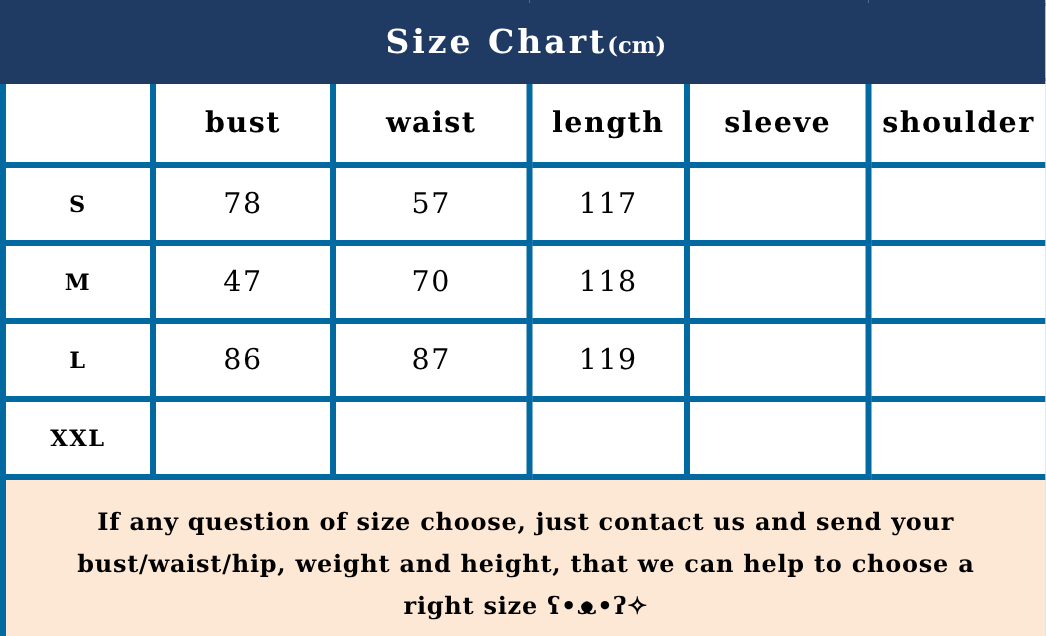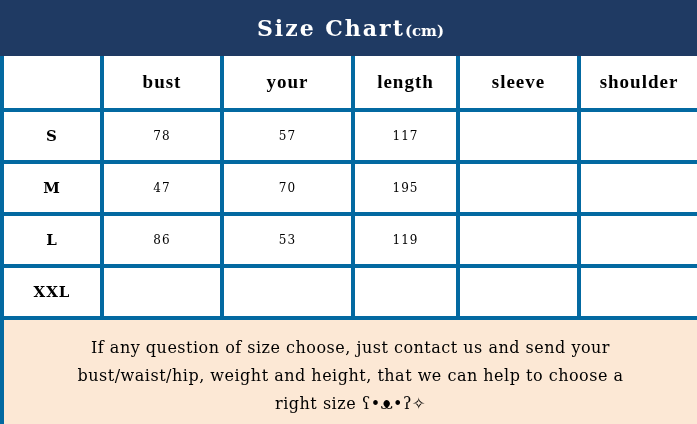--- a/index.html
+++ b/index.html
@@ -41,45 +41,45 @@
   .title-cm {
     font-size: 15px;
     letter-spacing: 0px;
   }
   .head-row td {
     height: 52px;
     font-size: 19px;
     font-weight: bold;
     color: #000000;
     letter-spacing: 1px;
-    font-family: Liberation Serif, serif;
   }
   .data-row td {
     height: 48px;
-    font-size: 12px;
+    font-size: 19px;
     color: #000000;
     letter-spacing: 1px;
   }
   .data-row td.sizecol {
     font-size: 15px;
     font-weight: bold;
     letter-spacing: 1px;
   }
   .note-row td {
     background: #fce8d5;
     height: 96px;
     font-size: 16px;
     line-height: 1.75;
     color: #000000;
     letter-spacing: 0.5px;
     padding: 8px 18px;
   }
   .note-text {
     display: block;
     text-align: center;
+    font-weight: bold;
   }
   .col-size { width: 100px; }
   .col-1 { width: 120px; }
   .col-2 { width: 131px; }
   .col-3 { width: 105px; }
   .col-4 { width: 121px; }
   .col-5 { width: 120px; }
 </style>
 </head>
 <body>
@@ -96,45 +96,45 @@
     </colgroup>
     <tbody>
       <tr class="title-row">
         <td colspan="6">
           <span>Size Chart</span><span class="title-cm">(cm)</span>
         </td>
       </tr>
       <tr class="head-row">
         <td></td>
         <td>bust</td>
-        <td>your</td>
+        <td>waist</td>
         <td>length</td>
         <td>sleeve</td>
         <td>shoulder</td>
       </tr>
       <tr class="data-row">
         <td class="sizecol">S</td>
         <td>78</td>
         <td>57</td>
         <td>117</td>
         <td></td>
         <td></td>
       </tr>
       <tr class="data-row">
         <td class="sizecol">M</td>
         <td>47</td>
         <td>70</td>
-        <td>195</td>
+        <td>118</td>
         <td></td>
         <td></td>
       </tr>
       <tr class="data-row">
         <td class="sizecol">L</td>
         <td>86</td>
-        <td>53</td>
+        <td>87</td>
         <td>119</td>
         <td></td>
         <td></td>
       </tr>
       <tr class="data-row">
         <td class="sizecol">XXL</td>
         <td></td>
         <td></td>
         <td></td>
         <td></td>

